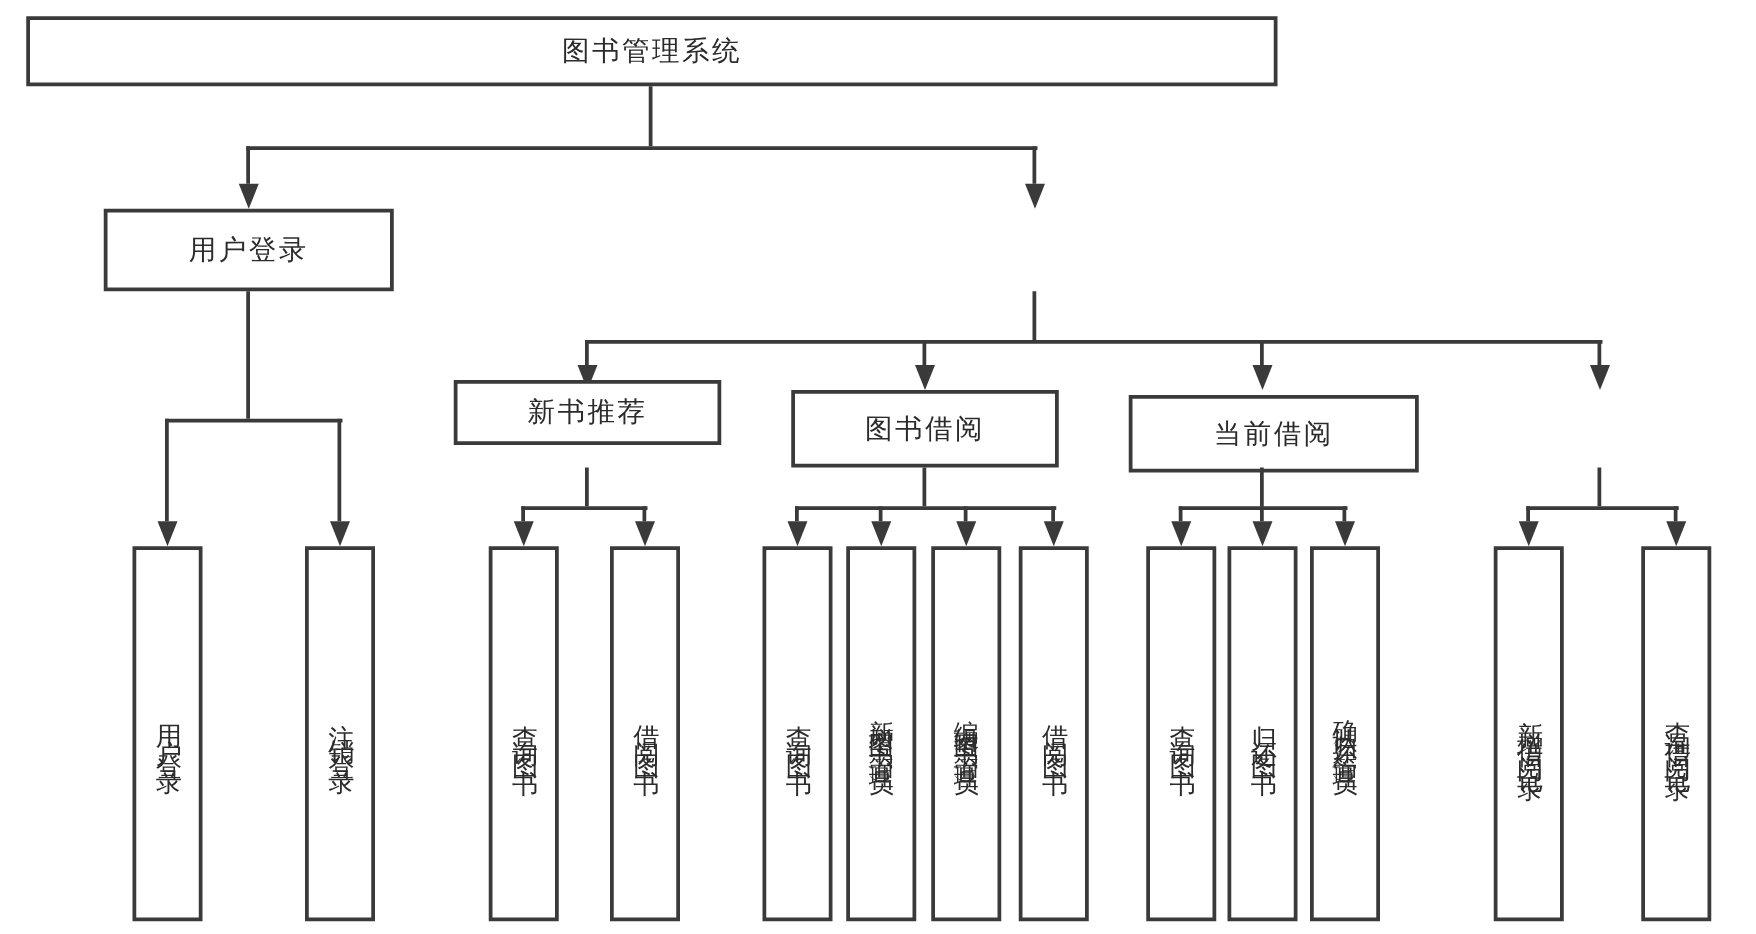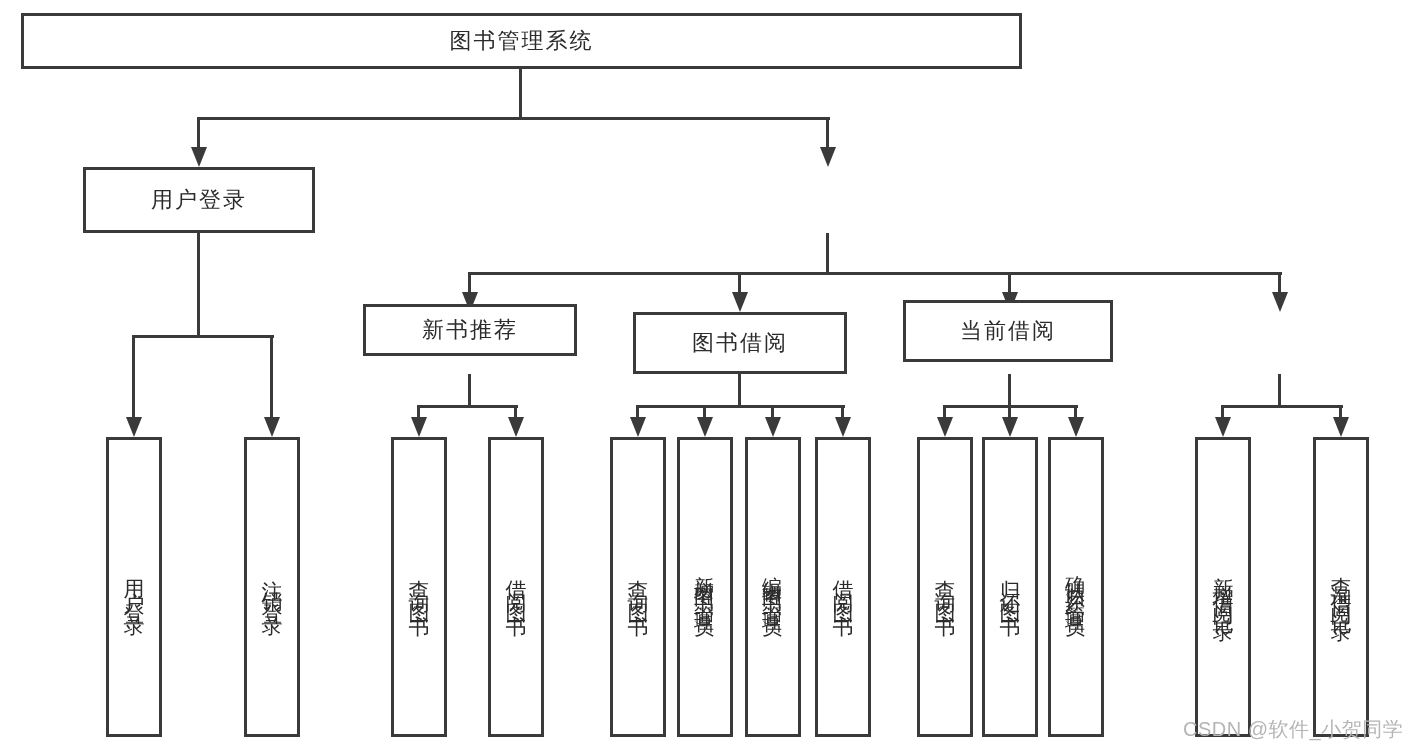--- a/index.html
+++ b/index.html
@@ -55,21 +55,21 @@
 
   <div class="vl" style="left:826px;top:233px;height:39px"></div>
   <div class="hl" style="left:468px;top:272px;width:814px"></div>
   <div class="arrow" style="left:468px;top:272px;height:20px"></div>
   <div class="arrow" style="left:738px;top:272px;height:20px"></div>
   <div class="arrow" style="left:1008px;top:272px;height:20px"></div>
   <div class="arrow" style="left:1278px;top:272px;height:20px"></div>
 
   <div class="node hbox" style="left:363px;top:304px;width:214px;height:52px">新书推荐</div>
   <div class="node hbox" style="left:633px;top:312px;width:214px;height:62px">图书借阅</div>
-  <div class="node hbox" style="left:903px;top:300px;width:210px;height:62px">当前借阅</div>
+  <div class="node hbox" style="left:903px;top:316px;width:232px;height:62px">当前借阅</div>
 
   <div class="vl" style="left:468px;top:374px;height:31px"></div>
   <div class="hl" style="left:417px;top:405px;width:101px"></div>
   <div class="arrow" style="left:417px;top:405px;height:12px"></div>
   <div class="arrow" style="left:514px;top:405px;height:12px"></div>
 
   <div class="vl" style="left:738px;top:374px;height:31px"></div>
   <div class="hl" style="left:636px;top:405px;width:209px"></div>
   <div class="arrow" style="left:636px;top:405px;height:12px"></div>
   <div class="arrow" style="left:703px;top:405px;height:12px"></div>
@@ -98,15 +98,14 @@
   <div class="node vbox dense" style="left:745px;top:437px;width:56px;height:300px">编辑图书（管理员）</div>
   <div class="node vbox" style="left:815px;top:437px;width:56px;height:300px">借阅图书</div>
 
   <div class="node vbox" style="left:917px;top:437px;width:56px;height:300px">查询图书</div>
   <div class="node vbox" style="left:982px;top:437px;width:56px;height:300px">归还图书</div>
   <div class="node vbox dense" style="left:1048px;top:437px;width:56px;height:300px">确认归还（管理员）</div>
 
   <div class="node vbox medium" style="left:1195px;top:437px;width:56px;height:300px">新增借阅记录</div>
   <div class="node vbox medium" style="left:1313px;top:437px;width:56px;height:300px">查询借阅记录</div>
 
-  <div class="watermark">CSDN @软件_小贺同学</div>
 
 </div>
 
 </body></html>

